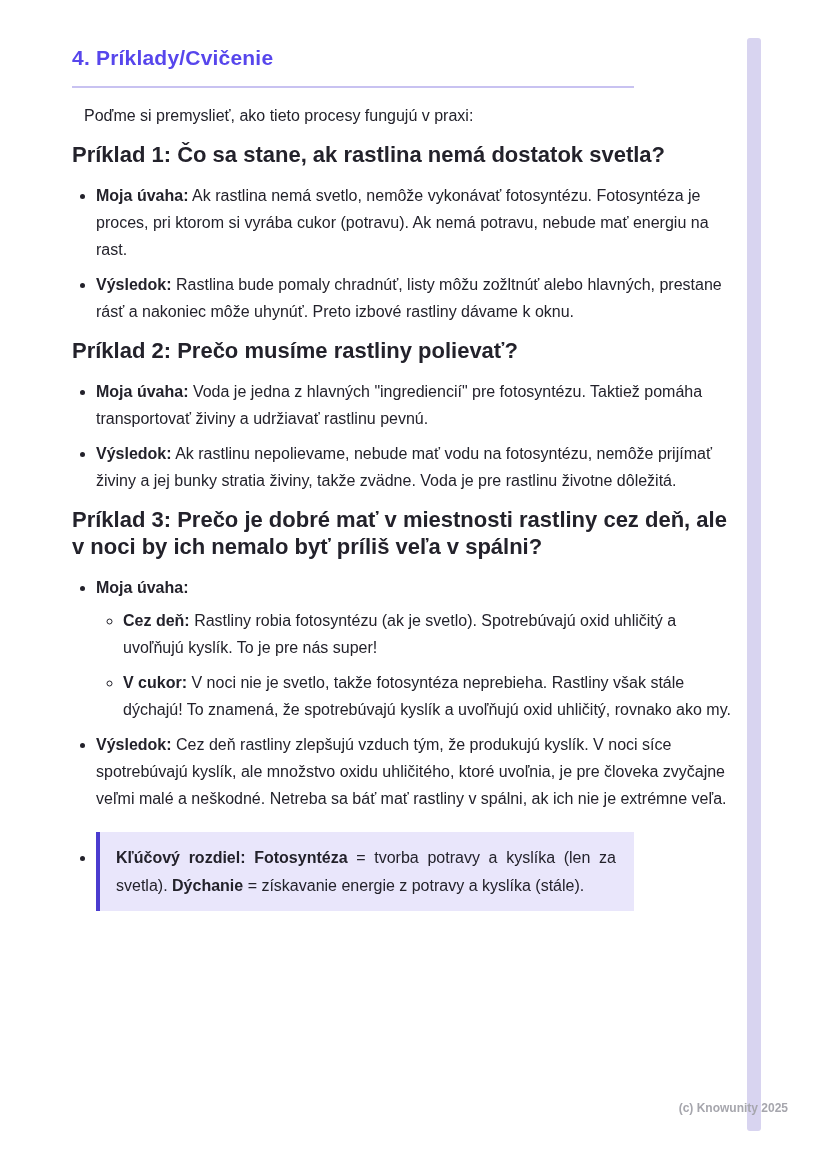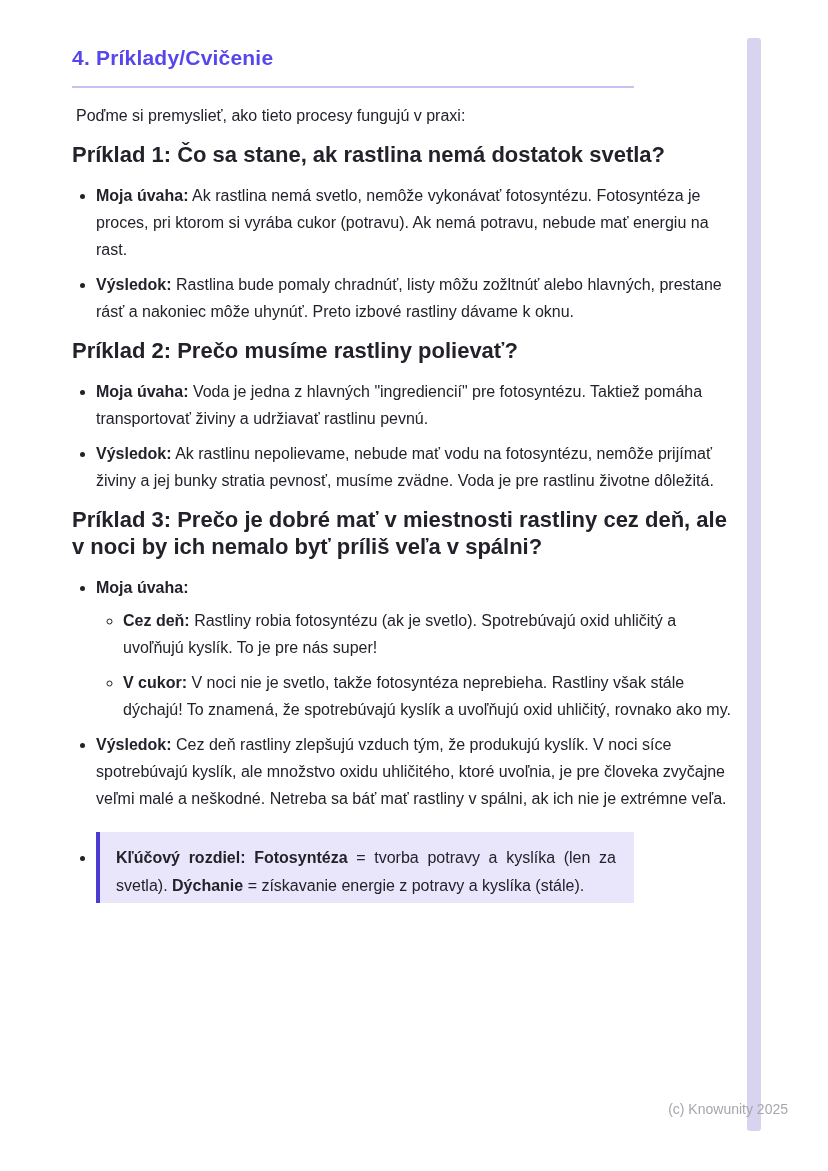--- a/index.html
+++ b/index.html
@@ -51,21 +51,21 @@
     font-weight:700;
     letter-spacing:0.2px;
     color:var(--accent);
     padding-bottom:12px;
     border-bottom:2px solid var(--rule);
   }
   .sec-title.second{
     margin-top:22px;
   }
   .intro{
-    margin:14px 4px 0;
+    margin:14px 12px 0;
   }
   .ex-heading{
     margin:12px 0 0;
     font-size:22px;
     font-weight:700;
     line-height:27px;
     max-width:668px;
   }
   ul.lvl1{
     margin:14px 0 0;
@@ -85,31 +85,32 @@
     margin-bottom:8px;
   }
   .b{font-weight:700;}
   ul.callout-list{
     margin-top:20px;
   }
   .callout{
     width:538px;
     background:var(--callout-bg);
     border-left:4px solid var(--callout-border);
-    padding:12px 18px 4px 16px;
+    padding:12px 18px 12px 16px;
     line-height:27.5px;
     text-align:justify;
   }
   .credit{
     position:absolute;
     top:1101px;
     right:40px;
-    font-size:14px;
+    font-size:12px;
     color:var(--credit);
     z-index:2;
+    font-weight:bold;
   }
 </style>
 </head>
 <body>
 
 <div class="page">
 
   <div class="edge-bar"></div>
 
   <div class="content">
@@ -131,21 +132,21 @@
     </ul>
 
     <h3 class="ex-heading">Príklad 2: Prečo musíme rastliny polievať?</h3>
     <ul class="lvl1">
       <li>
         <span class="b">Moja úvaha:</span>
         <span>Voda je jedna z hlavných "ingrediencií" pre fotosyntézu. Taktiež pomáha transportovať živiny a udržiavať rastlinu pevnú.</span>
       </li>
       <li>
         <span class="b">Výsledok:</span>
-        <span>Ak rastlinu nepolievame, nebude mať vodu na fotosyntézu, nemôže prijímať živiny a jej bunky stratia pevnosť, musíme zvädne. Voda je pre rastlinu životne dôležitá.</span>
+        <span>Ak rastlinu nepolievame, nebude mať vodu na fotosyntézu, nemôže prijímať živiny a jej bunky stratia živiny, takže zvädne. Voda je pre rastlinu životne dôležitá.</span>
       </li>
     </ul>
 
     <h3 class="ex-heading">Príklad 3: Prečo je dobré mať v miestnosti rastliny cez deň, ale v noci by ich nemalo byť príliš veľa v spálni?</h3>
     <ul class="lvl1">
       <li>
         <span class="b">Moja úvaha:</span>
         <ul class="lvl2">
           <li>
             <span class="b">Cez deň:</span>

